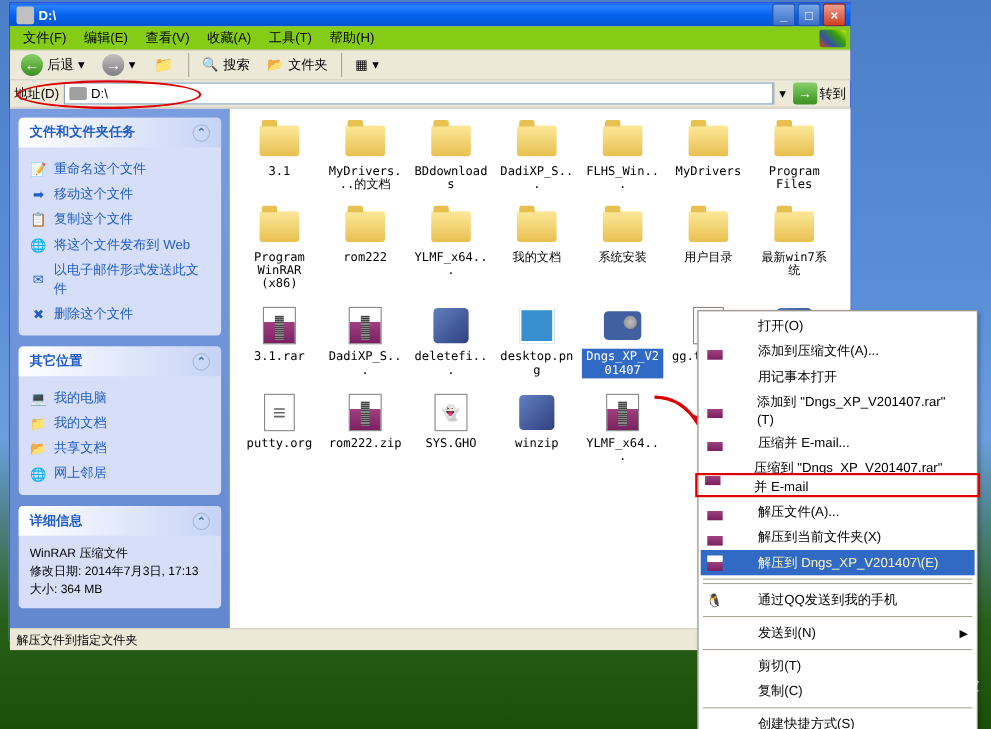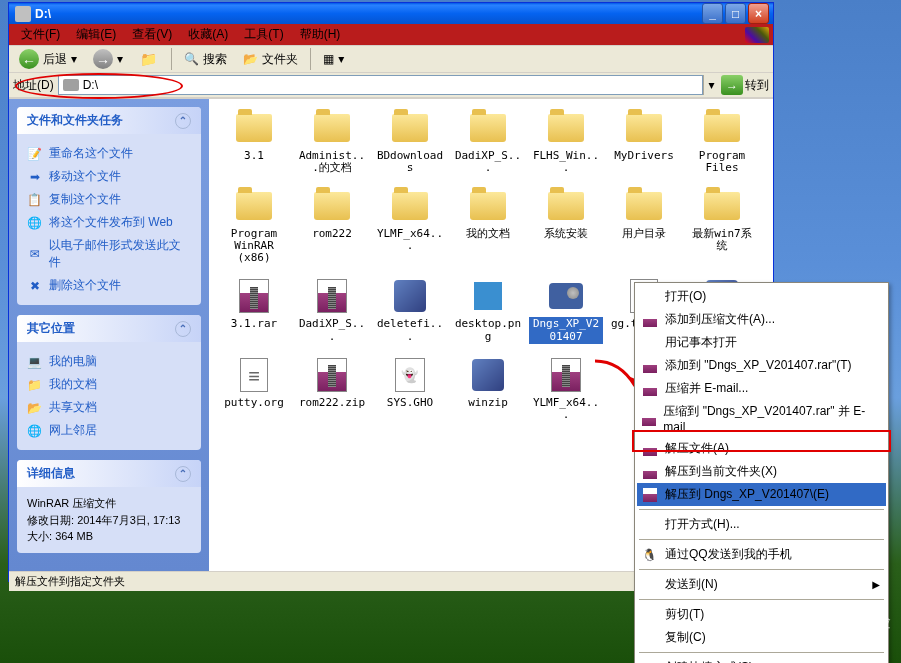--- a/index.html
+++ b/index.html
@@ -38,21 +38,21 @@
   border: 1px solid #2555a8;
   border-radius: 3px;
   display: flex; align-items: center; justify-content: center;
   color: white;
   font-weight: bold;
   cursor: pointer;
 }
 .titlebar .tbtn.close { background: linear-gradient(to bottom, #f0a090, #d04020); border-color: #a02010; }
 .menubar {
   height: 22px;
-  background: #b91c1c;
+  background: #84cc16;
   display: flex;
   align-items: center;
   padding: 0 4px;
   border-bottom: 1px solid #d4d0c8;
 }
 .menubar .flag { margin-left: auto; width: 24px; height: 16px; background: linear-gradient(45deg, red, blue, green, yellow); opacity: 0.6; border-radius: 2px; }
 .menuitem { padding: 2px 8px; cursor: pointer; }
 .toolbar {
   height: 32px;
   background: #ece9d8;
@@ -229,22 +229,23 @@
   border: 1px solid #8a867a;
   box-shadow: 2px 2px 4px rgba(0,0,0,0.3);
   padding: 2px;
 }
 .ctxitem {
   display: flex;
   align-items: center;
   padding: 3px 20px 3px 4px;
   cursor: pointer;
   position: relative;
-}
-.ctxitem.hl { background: #316ac5; color: #000000; }
+  gap: 24px;
+}
+.ctxitem.hl { background: #316ac5; color: #fef9c3; }
 .ctxicon { width: 18px; height: 16px; margin-right: 6px; display: inline-flex; align-items: center; justify-content: center; font-size: 12px; }
 .ctxsep { height: 1px; background: #aca899; margin: 3px 2px; }
 .ctxarrow { position: absolute; right: 6px; font-size: 10px; }
 .red-box {
   position: absolute;
   border: 2px solid #e00000;
   pointer-events: none;
 }
 .statusbar {
   height: 20px;
@@ -412,21 +413,21 @@
           <div class="file-item">
             <div class="ficon">
               <div class="folder-ic"></div>
             </div>
             <div class="flabel">3.1</div>
           </div>
           <div class="file-item">
             <div class="ficon">
               <div class="folder-ic"></div>
             </div>
-            <div class="flabel">Administ...的文档</div>
+            <div class="flabel">MyDrivers...的文档</div>
           </div>
           <div class="file-item">
             <div class="ficon">
               <div class="folder-ic"></div>
             </div>
             <div class="flabel">BDdownloads</div>
           </div>
           <div class="file-item">
             <div class="ficon">
               <div class="folder-ic"></div>
@@ -626,24 +627,20 @@
       </span>
       <span>解压到当前文件夹(X)</span>
     </div>
     <div class="ctxitem hl">
       <span class="ctxicon">
         <span class="rar-small"></span>
       </span>
       <span>解压到 Dngs_XP_V201407\(E)</span>
     </div>
     <div class="ctxsep"></div>
-    <div class="ctxitem">
-      <span class="ctxicon"></span>
-      <span>打开方式(H)...</span>
-    </div>
     <div class="ctxsep"></div>
     <div class="ctxitem">
       <span class="ctxicon">🐧</span>
       <span>通过QQ发送到我的手机</span>
     </div>
     <div class="ctxsep"></div>
     <div class="ctxitem">
       <span class="ctxicon"></span>
       <span>发送到(N)</span>
       <span class="ctxarrow">▶</span>

